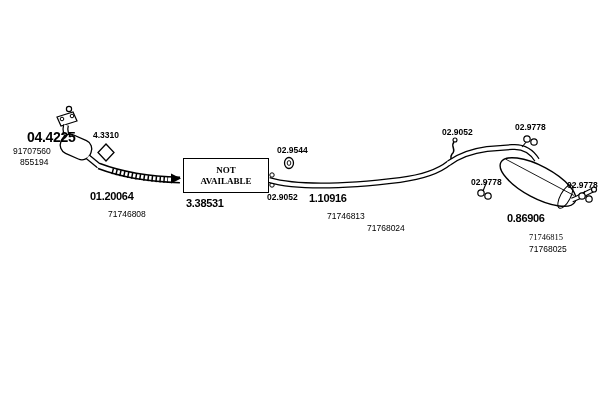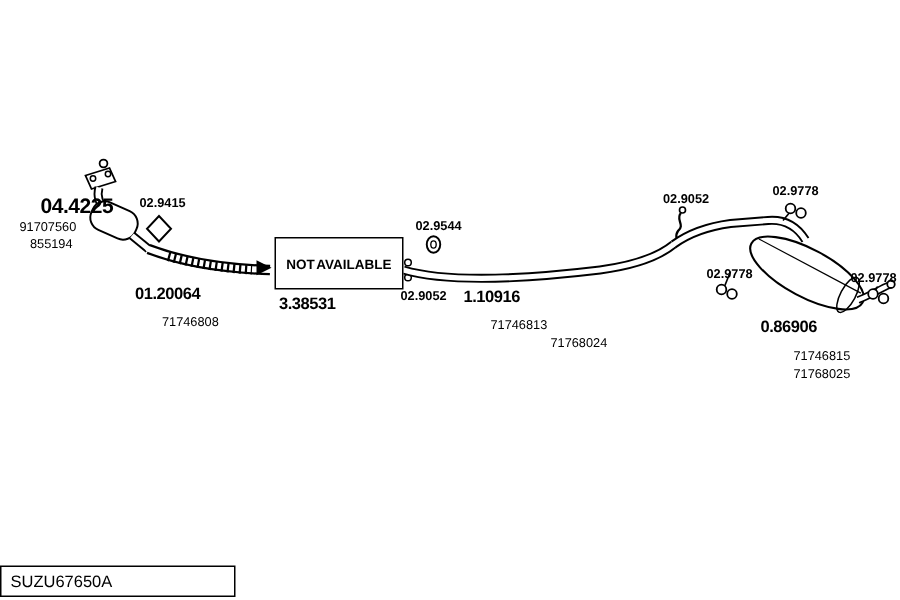--- a/index.html
+++ b/index.html
@@ -7,23 +7,23 @@
     position:relative;width:600px;height:400px;background:#ffffff;overflow:hidden;
     font-family:"Liberation Sans",sans-serif;color:#000;
   }
   .stage svg{position:absolute;left:0;top:0;}
   .lbl{position:absolute;white-space:nowrap;line-height:1;}
   .big{font-size:11px;font-weight:700;letter-spacing:-0.3px;}
   .ref{font-size:8.5px;font-weight:700;}
   .sub{font-size:8.5px;font-weight:400;}
   .na-box{
     position:absolute;left:183px;top:158px;width:84px;height:33px;
-    border:1.5px solid #000;display:flex;flex-direction:row;
+    border:1.5px solid #000;display:flex;flex-direction:column;
     align-items:center;justify-content:center;gap:1px;
-    font-size:9px;font-weight:700;text-align:center;background:#fff;
+    font-size:9px;font-weight:700;text-align:center;background:#fff;font-family:Liberation Serif, serif;
   }
   .code-box{
     position:absolute;left:0px;top:377px;width:149px;height:19px;
     border:1px solid #000;display:flex;align-items:center;
     padding-left:6px;font-size:11px;background:#fff;
   }
 </style>
 </head>
 <body>
 
@@ -101,21 +101,21 @@
       <line x1="585" y1="191" x2="583" y2="195" stroke-width="1.1"></line>
       <circle cx="582" cy="196" r="3.2" stroke-width="1.2"></circle>
       <circle cx="589" cy="199" r="3.2" stroke-width="1.2"></circle>
     </g>
   </svg>
 
   <div class="lbl big" style="left:2px;top:130px;font-size:14px;margin-left:25px;">04.4225</div>
   <div class="lbl sub" style="left:13px;top:147px;">91707560</div>
   <div class="lbl sub" style="left:20px;top:158px;">855194</div>
 
-  <div class="lbl ref" style="left:93px;top:131px;">02.9415</div>
+  <div class="lbl ref" style="left:93px;top:131px;">4.3310</div>
 
   <div class="lbl big" style="left:90px;top:191px;">01.20064</div>
   <div class="lbl sub" style="left:108px;top:210px;">71746808</div>
 
   <div class="na-box">
     <span>NOT</span>
     <span>AVAILABLE</span>
   </div>
   <div class="lbl big" style="left:186px;top:198px;">3.38531</div>
 
@@ -125,20 +125,17 @@
   <div class="lbl big" style="left:309px;top:193px;">1.10916</div>
   <div class="lbl sub" style="left:327px;top:212px;">71746813</div>
   <div class="lbl sub" style="left:327px;top:224px;margin-left:40px;">71768024</div>
 
   <div class="lbl ref" style="left:442px;top:128px;">02.9052</div>
   <div class="lbl ref" style="left:515px;top:123px;">02.9778</div>
   <div class="lbl ref" style="left:471px;top:178px;">02.9778</div>
   <div class="lbl ref" style="left:567px;top:181px;">02.9778</div>
 
   <div class="lbl big" style="left:507px;top:213px;">0.86906</div>
-  <div class="lbl sub" style="left:529px;top:233px;">71746815</div>
+  <div class="lbl sub" style="left:529px;top:233px;font-family:Liberation Serif, serif;">71746815</div>
   <div class="lbl sub" style="left:529px;top:245px;">71768025</div>
 
-  <div class="code-box">
-    <span>SUZU67650A</span>
-  </div>
 
 </div>
 
 </body></html>

